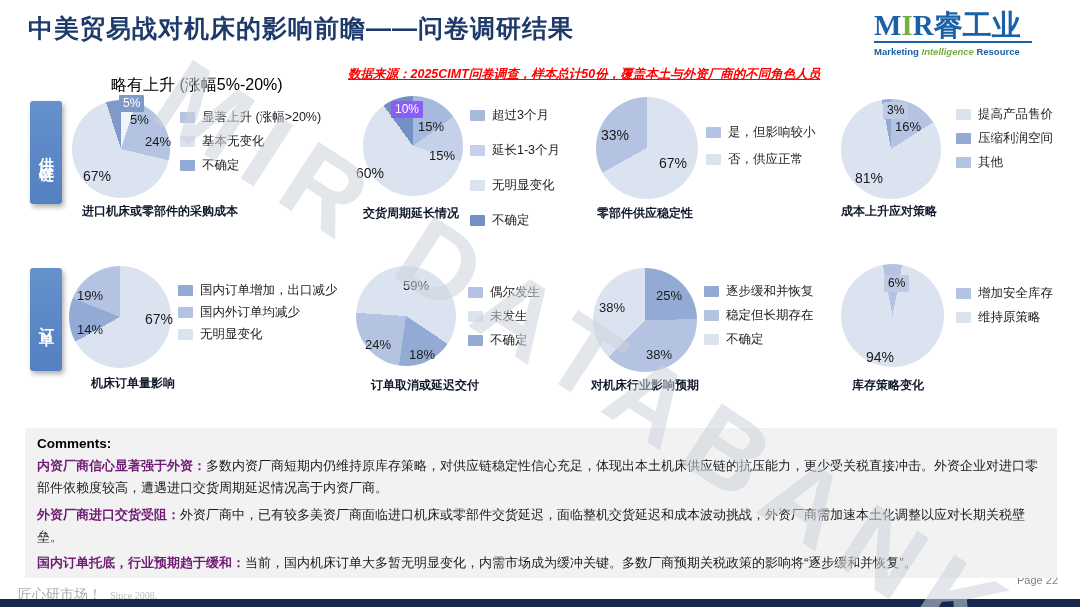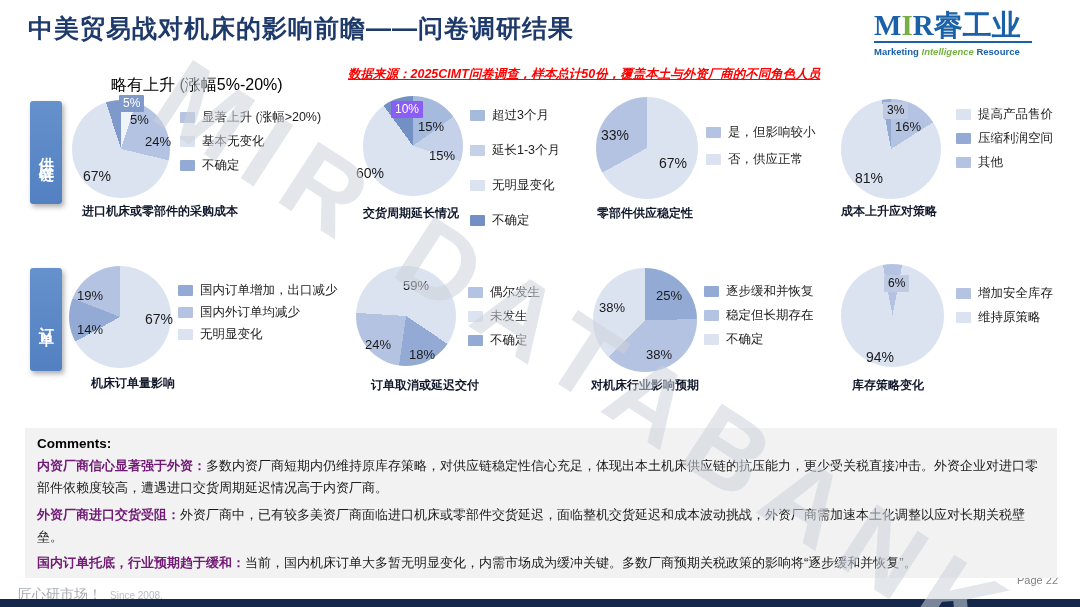--- a/index.html
+++ b/index.html
@@ -51,21 +51,21 @@
 
   
   .comments{left:25px;top:428px;width:1032px;height:150px;background:#f2f2f2;box-sizing:border-box;
     padding:8px 12px;z-index:10;}
   .cheading{font-size:13.5px;font-weight:bold;color:#000;}
   .cpara{margin:4px 0 0 0;font-size:13px;color:#1a1a1a;line-height:1.72;}
   .cpara .lead{font-weight:bold;color:#701a75;}
 
   
   .footer-brand{left:18px;top:586px;font-size:14px;color:#a8adb3;white-space:nowrap;}
-  .footer-since{font-size:10px;color:#b8bdc2;margin-left:8px;}
+  .footer-since{font-size:10px;color:#b8bdc2;margin-left:8px;font-family:Liberation Serif, serif;}
   .page-num{right:22px;top:574px;font-size:11px;color:#7f7f7f;}
   .copyright{right:22px;top:588px;font-size:12px;color:#9aa0a5;white-space:nowrap;}
   .bottom-bar{left:0;top:599px;width:1080px;height:8px;background:#15284b;}
 </style>
 </head>
 <body>
 
 <div id="canvas">
 
   <div class="abs slide-title">中美贸易战对机床的影响前瞻——问卷调研结果</div>

